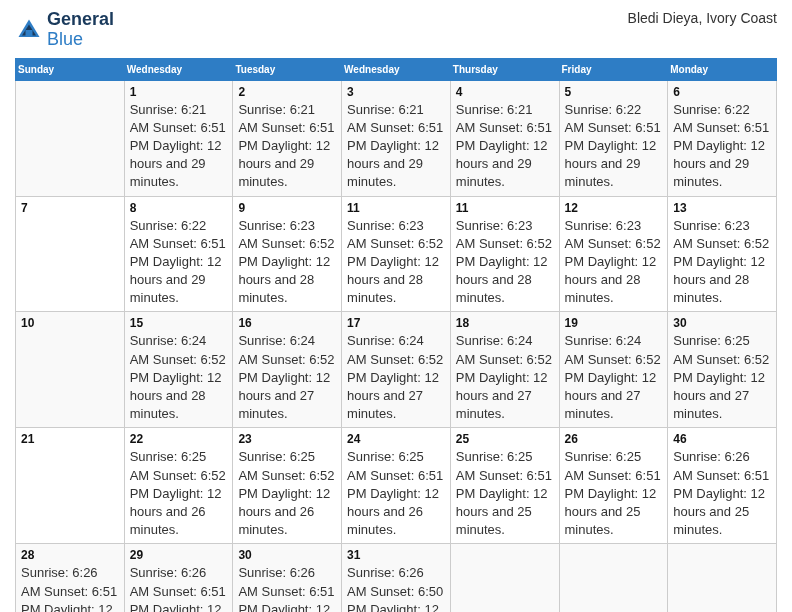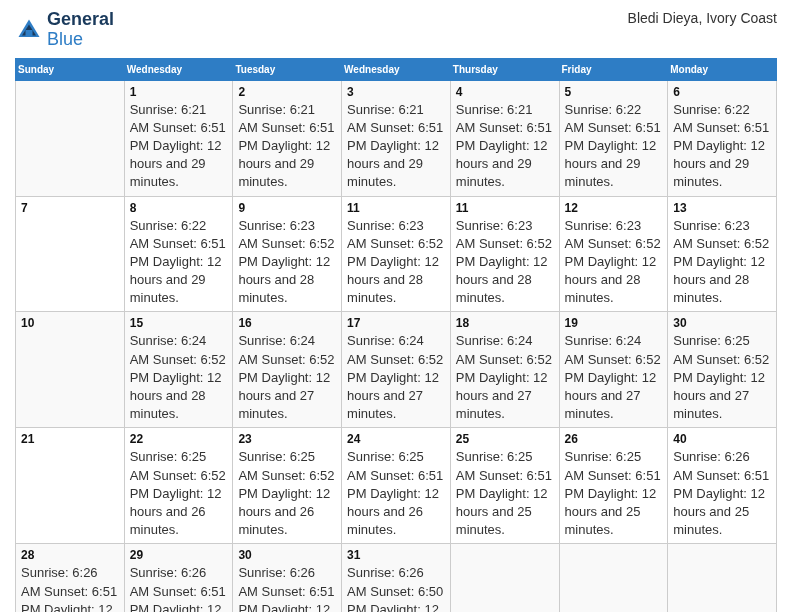--- a/index.html
+++ b/index.html
@@ -309,21 +309,21 @@
 and 25 minutes.</div>
           </td>
           <td>
             <span class="day-num">26</span>
             <div class="day-info">Sunrise: 6:25 AM
 Sunset: 6:51 PM
 Daylight: 12 hours
 and 25 minutes.</div>
           </td>
           <td>
-            <span class="day-num">40</span>
+            <span class="day-num">46</span>
             <div class="day-info">Sunrise: 6:26 AM
 Sunset: 6:51 PM
 Daylight: 12 hours
 and 25 minutes.</div>
           </td>
         </tr>
         <tr>
           <td>
             <span class="day-num">28</span>
             <div class="day-info">Sunrise: 6:26 AM

